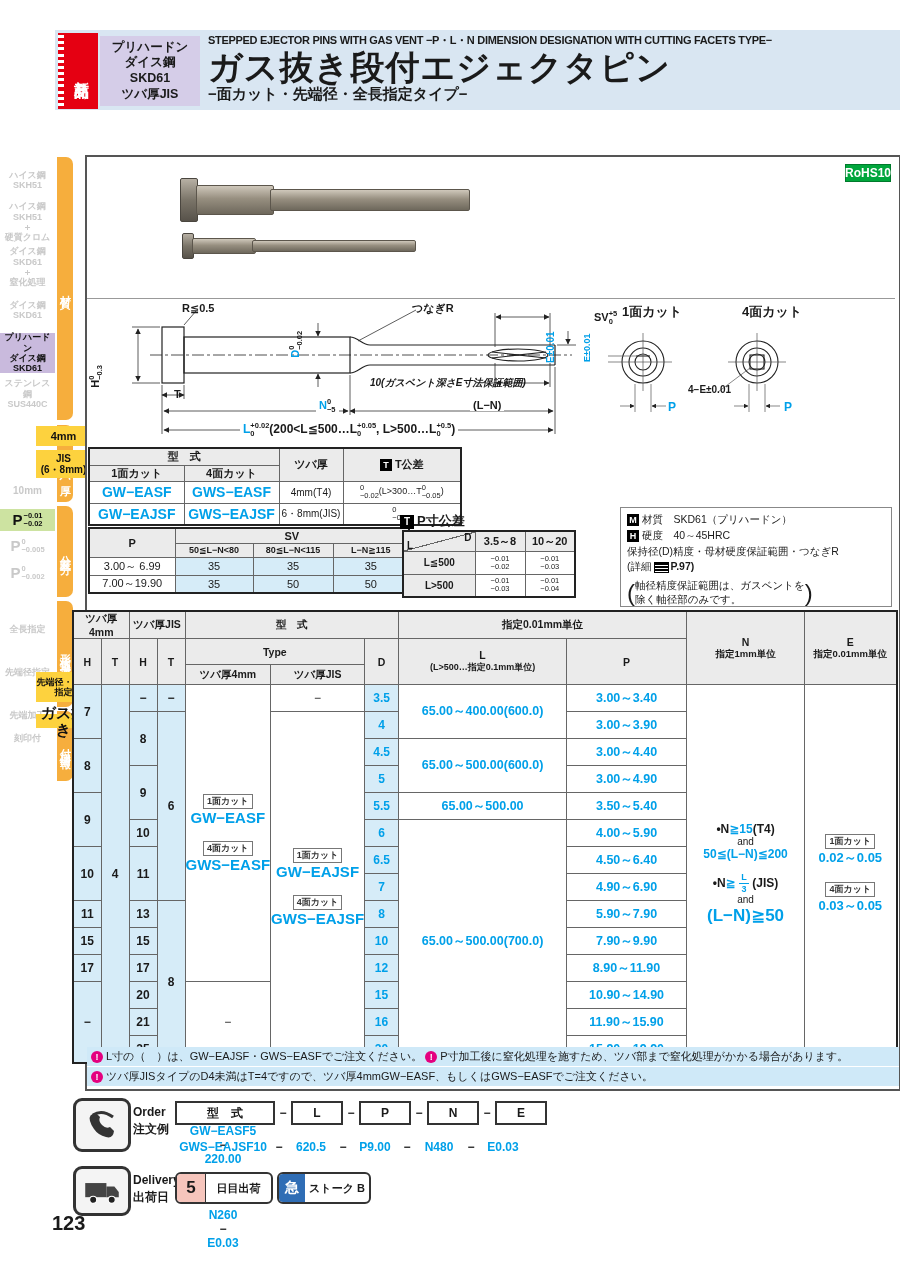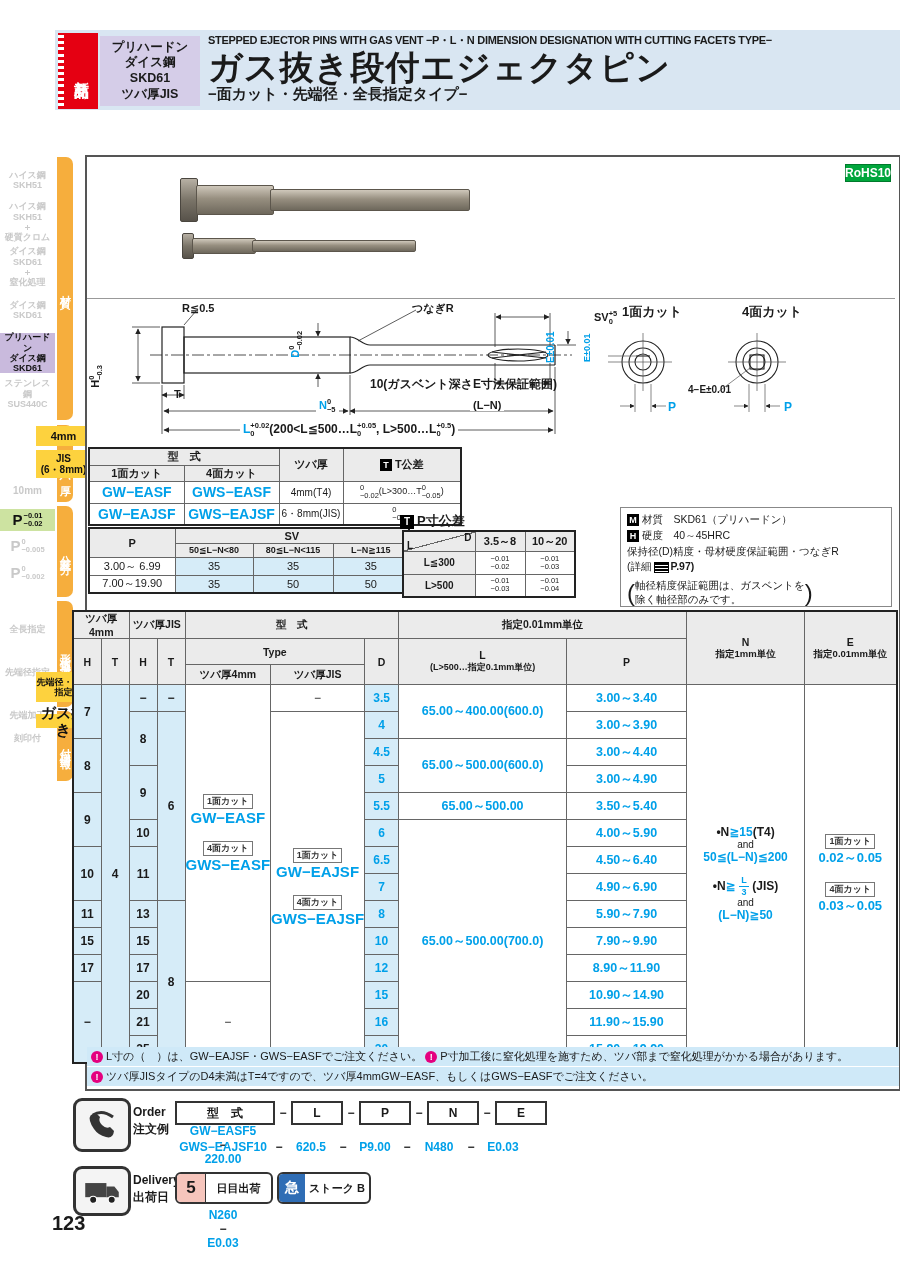--- a/index.html
+++ b/index.html
@@ -227,21 +227,21 @@
       </span>
   </div>
   <div class="abs dl" style="left:412px;top:301px;">つなぎR</div>
   <div class="abs dl" style="left:594px;top:310px;">
     <span>SV</span><span class="stack">
         <span>+5</span>
         <span>0</span>
       </span>
   </div>
   <div class="abs rot dl cy" style="left:556px;top:352px;font-size:10px;">E±0.01</div>
-  <div class="abs dl" style="left:370px;top:376px;font-size:12px;">10(ガスベント深さE寸法保証範囲)</div>
+  <div class="abs dl" style="left:370px;top:376px;font-size:10px;font-style:italic;">10(ガスベント深さE寸法保証範囲)</div>
   <div class="abs dl" style="left:174px;top:388px;">T</div>
   <div class="abs dl" style="left:316px;top:398px;background:#fff;padding:0 3px;">
     <span class="cy">N</span><span class="stack">
         <span>0</span>
         <span>−5</span>
       </span>
   </div>
   <div class="abs dl" style="left:470px;top:399px;background:#fff;padding:0 3px;">(L−N)</div>
   <div class="abs dl" style="left:240px;top:422px;background:#fff;padding:0 3px;font-size:12px;">
     <span class="cy">L</span><span class="stack">
@@ -381,21 +381,21 @@
     <tbody>
         <tr style="height:20px;">
       <th class="diag" style="position:relative;background-color:#ebebeb;">
         <span style="position:absolute;right:3px;top:0;font-size:10px;">D</span>
         <span style="position:absolute;left:3px;bottom:0;font-size:10px;">L</span>
       </th>
       <th>3.5～8</th>
       <th>10～20</th>
     </tr>
     <tr style="height:23px;">
-      <th style="font-size:10px;">L≦300</th>
+      <th style="font-size:10px;">L≦500</th>
       <td class="tinytol"><span class="stack">
               <span>−0.01</span>
               <span>−0.02</span>
             </span></td>
       <td class="tinytol"><span class="stack">
               <span>−0.01</span>
               <span>−0.03</span>
             </span></td>
     </tr>
     <tr style="height:23px;">
@@ -492,21 +492,21 @@
         <div class="b" style="font-size:12px;"><span>•N</span><span class="cy">≧15</span><span>(T4)</span></div>
         <div style="font-size:10px;">and</div>
         <div class="cy b" style="font-size:12px;">50≦(L−N)≦200</div>
         <div style="height:12px;"></div>
         <div class="b" style="font-size:12px;"><span>•N</span><span class="cy">≧</span> <span class="frac cy b">
                 <span>L</span>
                 <span class="bar"></span>
                 <span>3</span>
               </span> <span>(JIS)</span></div>
         <div style="font-size:10px;">and</div>
-        <div class="cy b" style="font-size:12px;">(L−N)≧50</div>
+        <div class="cy b" style="font-size:17px;">(L−N)≧50</div>
       </td>
       <td rowspan="14" style="vertical-align:middle;">
         <div class="badge">1面カット</div>
         <div class="cy b" style="font-size:13px;">0.02～0.05</div>
         <div style="height:14px;"></div>
         <div class="badge">4面カット</div>
         <div class="cy b" style="font-size:13px;">0.03～0.05</div>
       </td>
     </tr>
     <tr>

